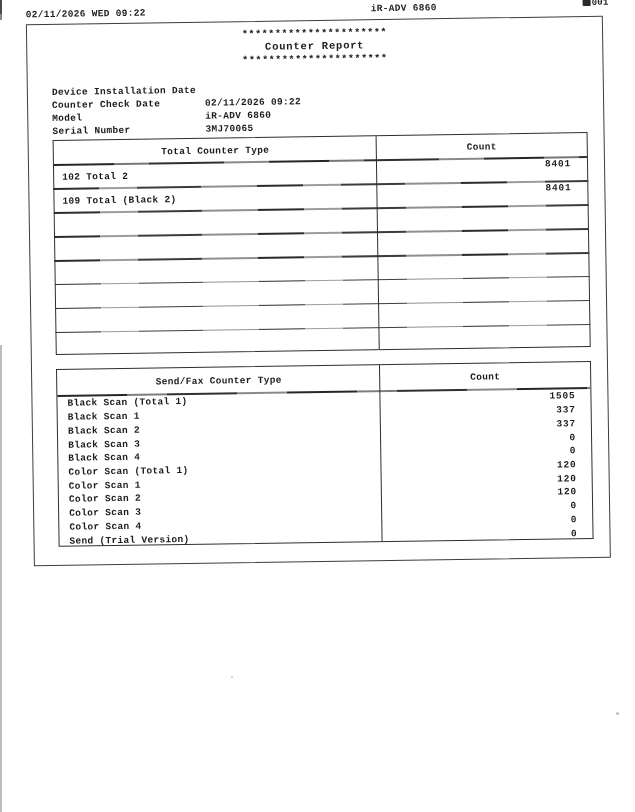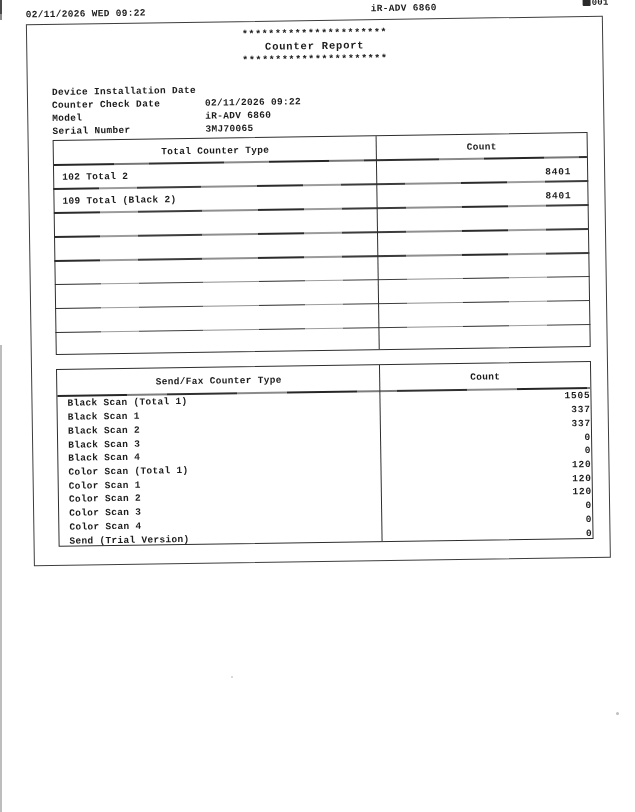--- a/index.html
+++ b/index.html
@@ -88,37 +88,37 @@
   .th-type{width:323px;text-align:center;}
   .th-count{flex:1;text-align:center;}
   .t1-row{
     position:relative;height:23.9px;display:flex;align-items:center;font-size:9.5px;
   }
   .t1-row::after{
     content:"";position:absolute;left:-1px;right:-1px;bottom:0;height:1.5px;
   }
   .t1-row.lastrow::after{display:none;}
   .t1-cell-type{padding-left:8px;}
-  .t1-cell-count{margin-left:auto;padding-right:16px;letter-spacing:0.8px;align-self:flex-start;padding-top:8px;}
+  .t1-cell-count{margin-left:auto;padding-right:16px;letter-spacing:0.8px;align-self:flex-start;padding-top:0;}
 
   
   .table2{
     position:absolute;left:55px;top:365px;width:535px;height:178px;
     border:1.8px solid #2e2e2e;box-sizing:border-box;
   }
   .t2-header{
     position:relative;height:27px;display:flex;font-size:9.5px;align-items:center;
   }
   .t2-header::after{
     content:"";position:absolute;left:0;right:0;bottom:0;height:1.8px;
     background:repeating-linear-gradient(90deg,#262626 0 70px,#7d7d7d 70px 110px,#303030 110px 180px,#8a8a8a 180px 230px);
   }
   .t2-row{height:13.72px;display:flex;align-items:center;font-size:9.5px;}
   .t2-cell-type{padding-left:10px;}
-  .t2-cell-count{margin-left:auto;letter-spacing:0.8px;}
+  .t2-cell-count{margin-left:auto;padding-right:15px;letter-spacing:0.8px;}
 </style>
 </head>
 <body>
 
 <div class="edge-line edge-top"></div>
 <div class="edge-line edge-bottom"></div>
 <div class="edge-tick"></div>
 <div class="speck speck1"></div>
 <div class="speck speck2"></div>
 <div class="speck speck3"></div>

